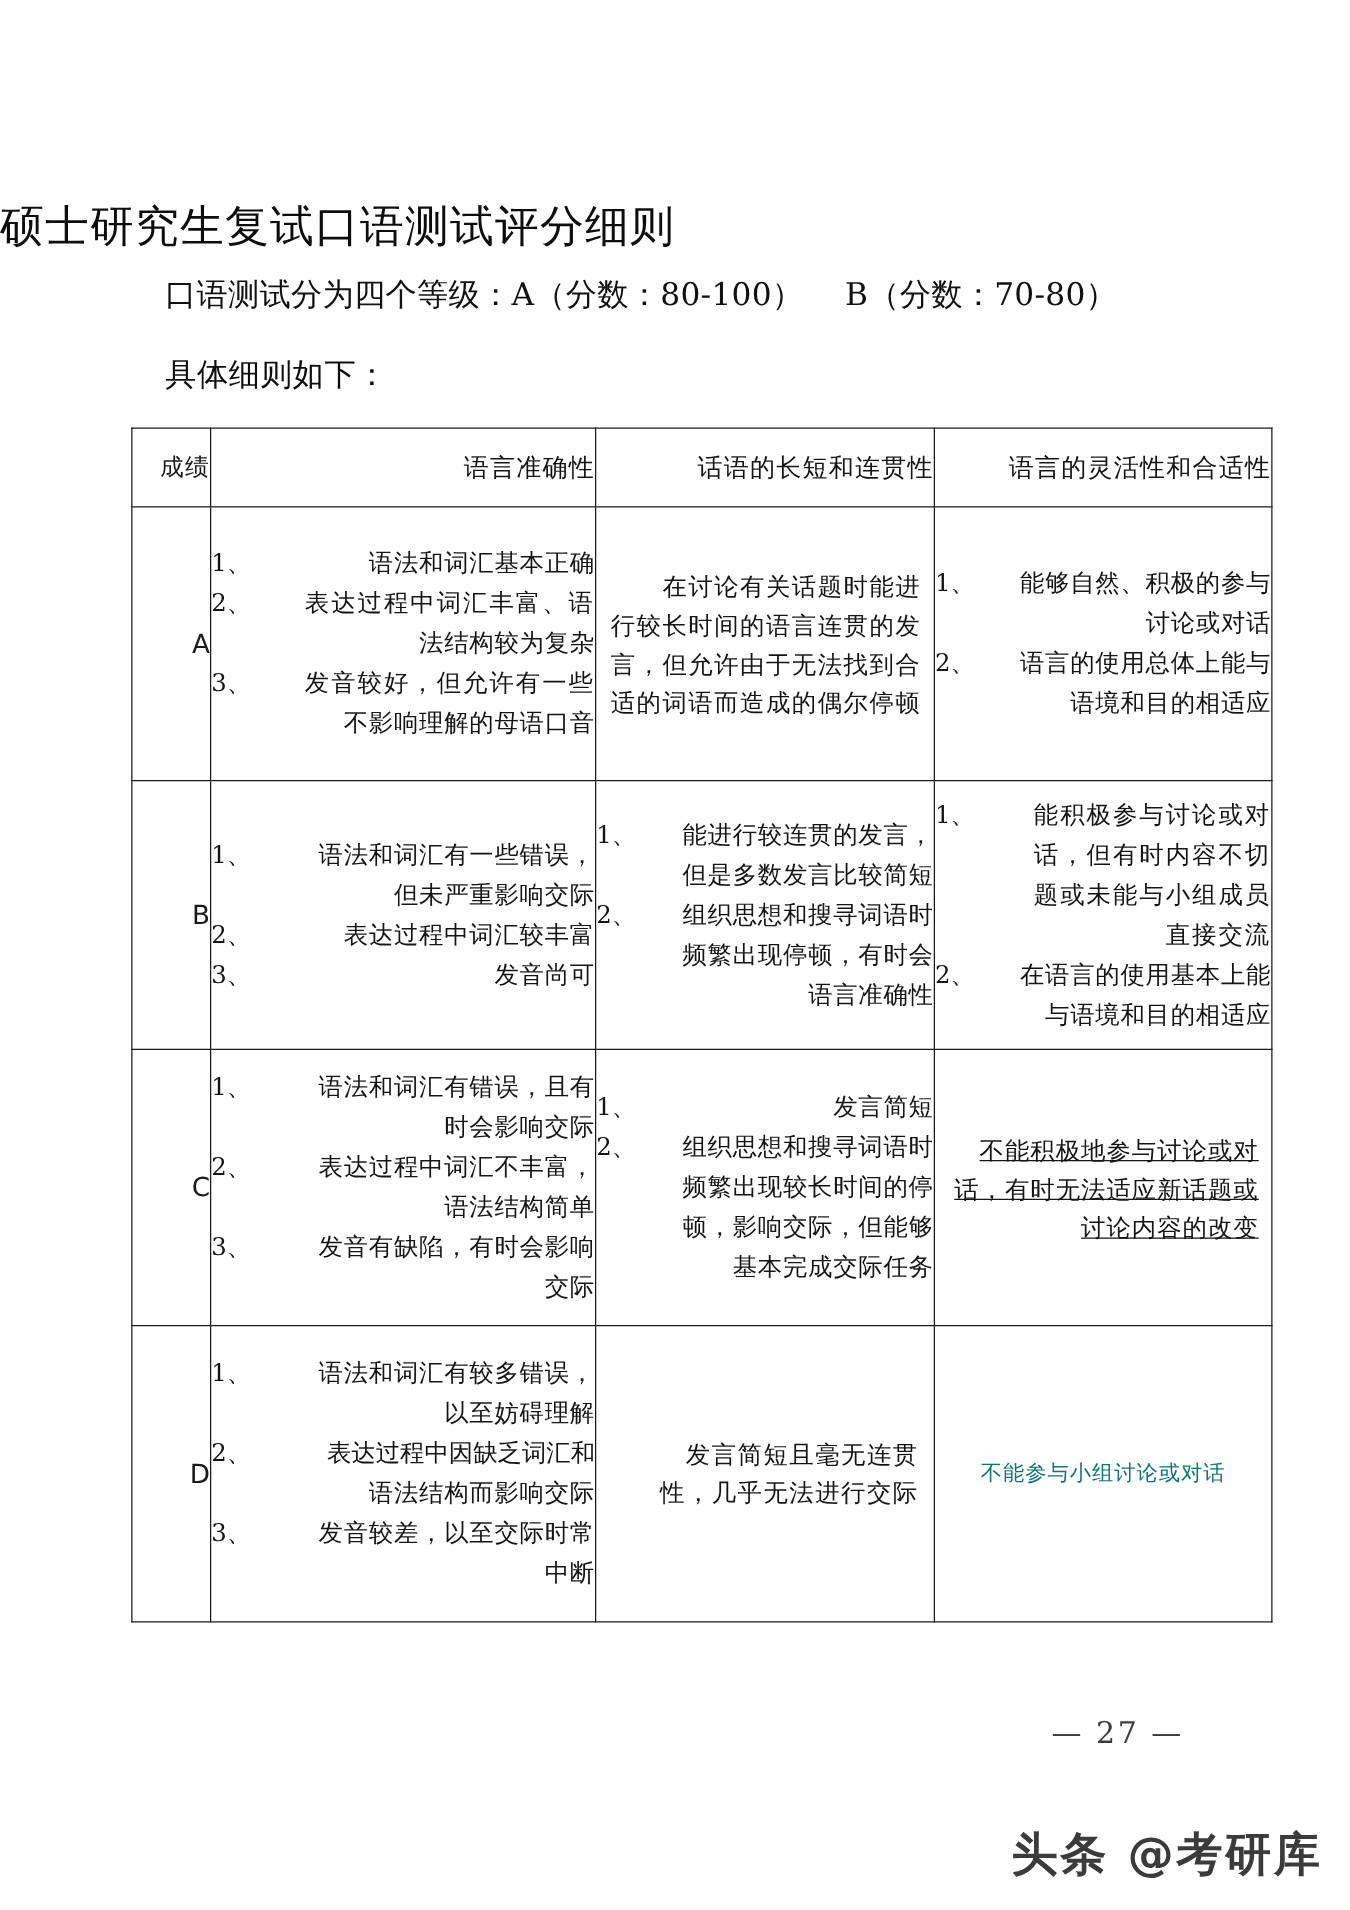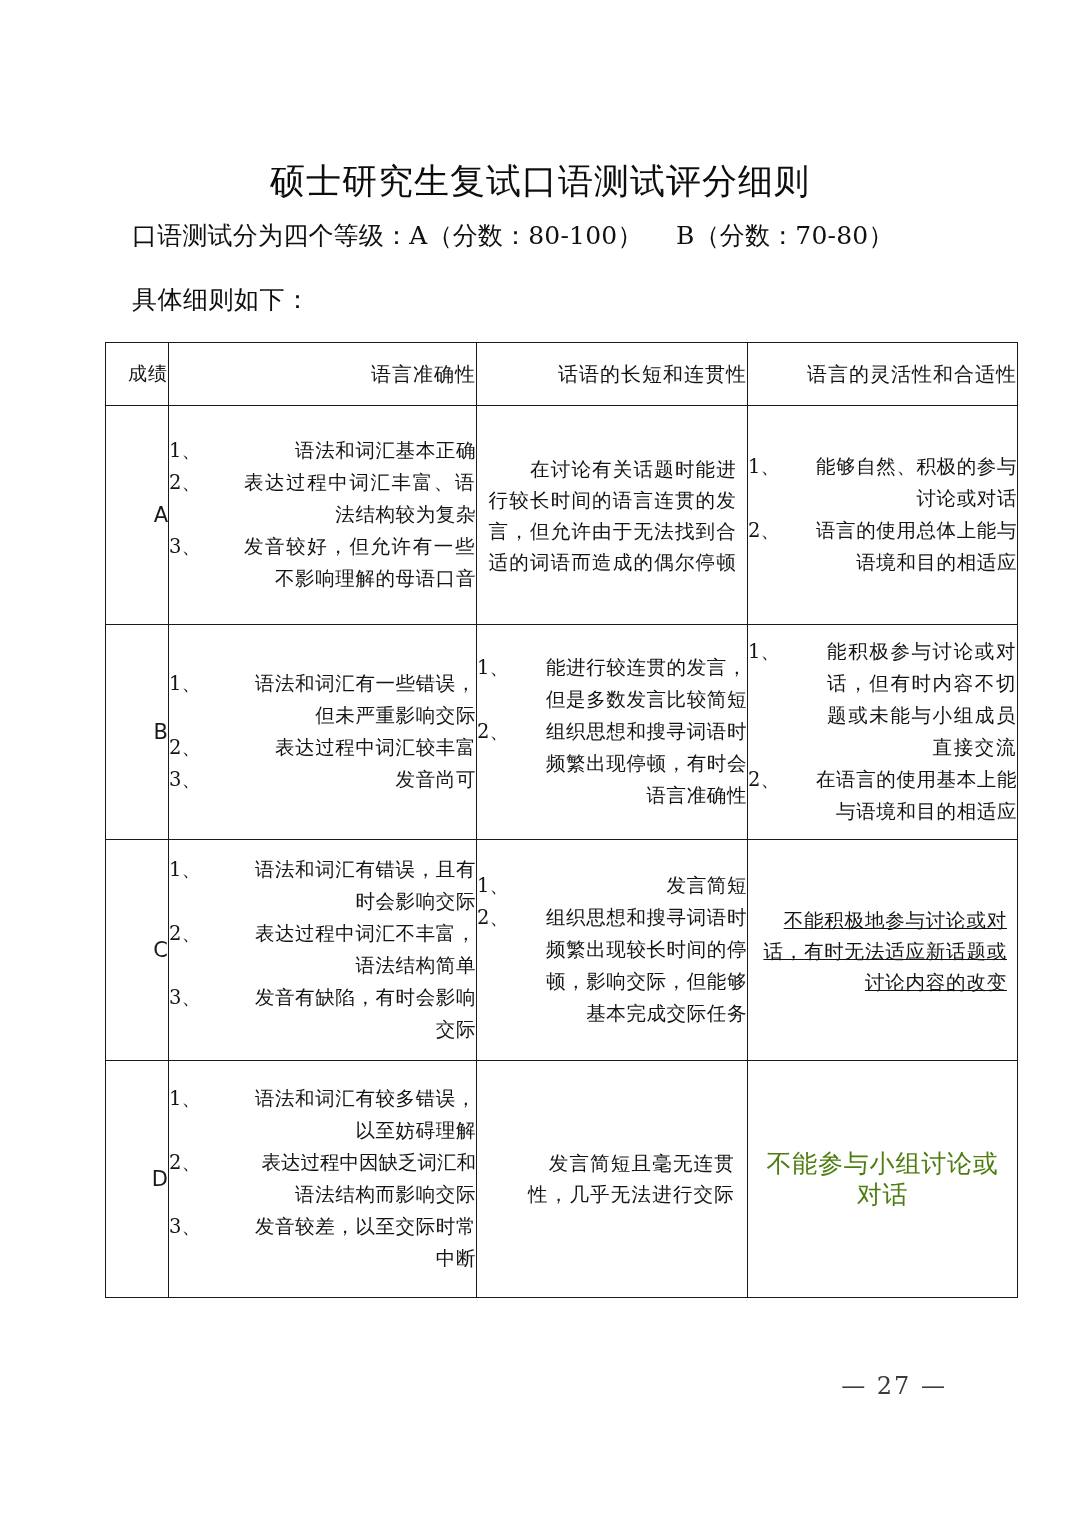--- a/index.html
+++ b/index.html
@@ -21,21 +21,20 @@
     inset: 0;
     background: #ffffff;
   }
 
   
   .doc-title {
     position: absolute;
     top: 158px;
     left: 0;
     width: 1080px;
-    text-align: center;
     font-size: 35px;
     letter-spacing: 1px;
     font-family: "DejaVu Serif", "Liberation Serif", serif;
     color: #0d0d0d;
   }
 
   .intro-block {
     position: absolute;
     top: 216px;
     left: 132px;
@@ -144,23 +143,23 @@
   }
   .plain-text {
     font-size: 19.5px;
     line-height: 31px;
     color: #141414;
     letter-spacing: 0.8px;
     text-indent: 0;
     text-decoration: underline;
   }
   .center-text {
-    font-size: 25px;
+    font-size: 17px;
     line-height: 31px;
-    color: #4d7c0f;
+    color: #0f766e;
     letter-spacing: 0.8px;
   }
 
   
   tr.row-a td { height: 188px; }
   tr.row-b td { height: 214px; }
   tr.row-c td { height: 190px; }
   tr.row-d td { height: 208px; }
   .page-number-inner {
     position: absolute;
@@ -420,14 +419,15 @@
         <td class="body-cell centered">
           <div class="center-text">不能参与小组讨论或对话</div>
         </td>
       </tr>
 
     </tbody>
   </table>
 
   <div class="page-number-inner">— 27 —</div>
 
+  <div class="watermark">头条 @考研库</div>
 
 </div>
 
 </body></html>

